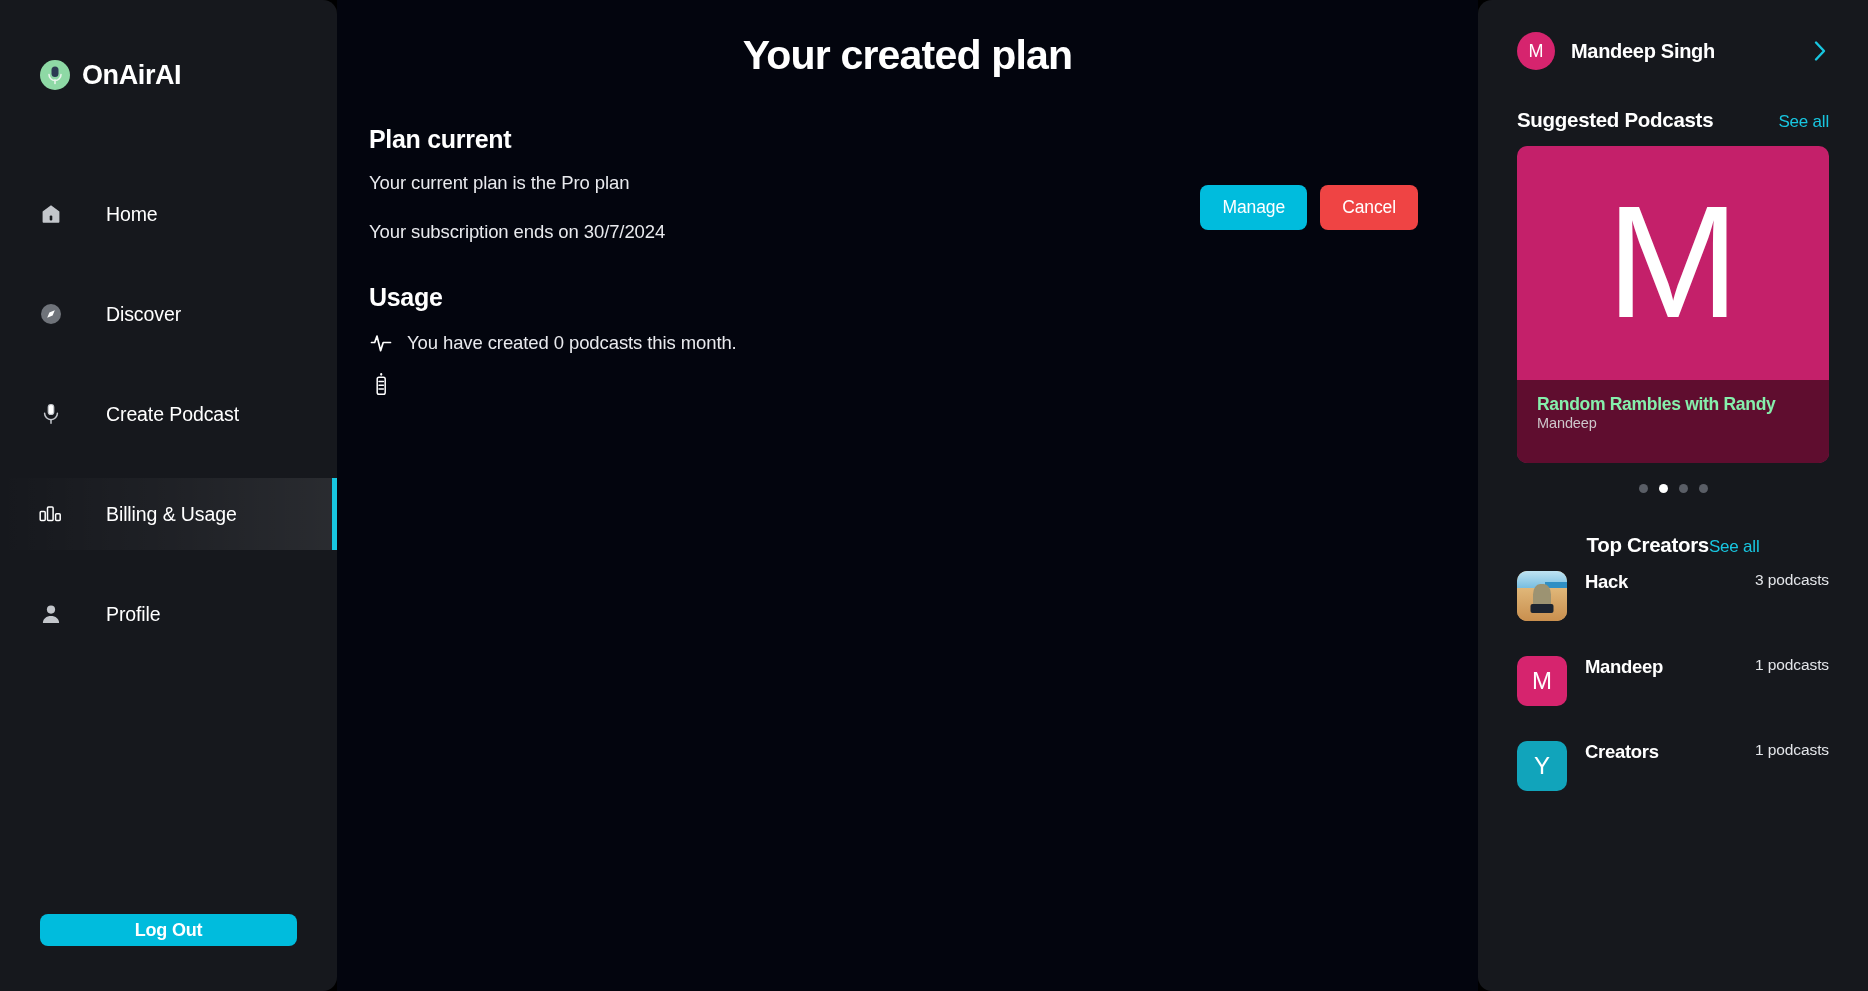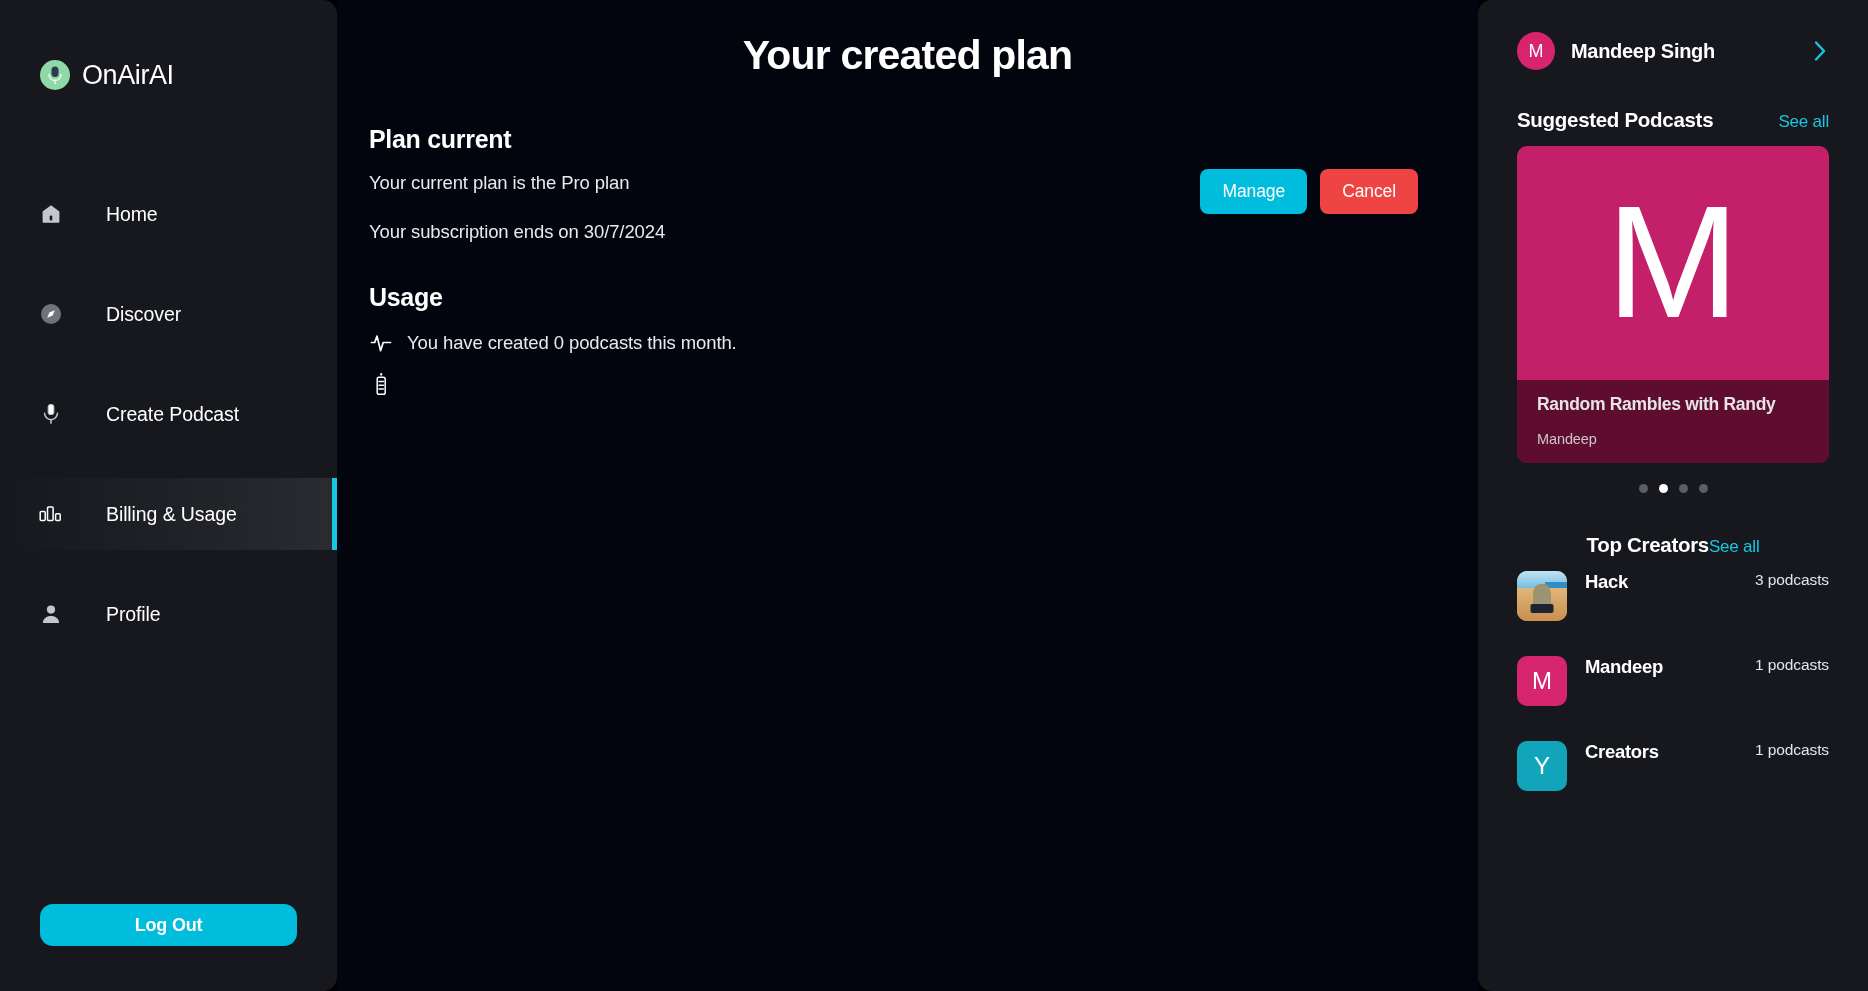--- a/index.html
+++ b/index.html
@@ -44,21 +44,21 @@
   .brand-logo {
     width: 30px; height: 30px;
     border-radius: 50%;
     background: #8ed9a5;
     display: flex; align-items: center; justify-content: center;
     flex: 0 0 30px;
     position: relative;
   }
   .brand-title {
     font-size: 27px;
-    font-weight: 400;
+    font-weight: 700;
     color: #ffffff;
     letter-spacing: -0.4px;
   }
 
   .nav {
     margin-top: 68px;
     display: flex;
     flex-direction: column;
   }
   .nav-item {
@@ -93,23 +93,23 @@
     right: 0; top: 0;
     width: 5px; height: 100%;
     background: #18c6e0;
   }
 
   .sidebar-spacer { flex: 1 1 auto; }
 
   .logout-wrap { padding: 0 40px 45px 40px; }
   .logout-btn {
     width: 100%;
-    height: 42px;
+    height: 32px;
     border: none;
-    border-radius: 13px;
+    border-radius: 8px;
     background: #00bcdd;
     color: #ffffff;
     font-size: 18px;
     font-weight: 700;
     font-family: "Liberation Sans", sans-serif;
     letter-spacing: -0.2px;
     cursor: pointer;
   }
 
   
@@ -148,21 +148,21 @@
     font-size: 18.5px;
     color: #e9eaee;
     letter-spacing: -0.1px;
     margin-bottom: 27px;
     font-weight: 400;
   }
   .plan-line:last-child { margin-bottom: 0; }
 
   .plan-actions {
     position: absolute;
-    top: 44px;
+    top: 60px;
     right: 60px;
     display: flex;
     gap: 13px;
   }
   .btn {
     border: none;
     border-radius: 8px;
     height: 45px;
     padding: 0 22px;
     font-size: 17.5px;
@@ -280,23 +280,23 @@
   .podcast-card-overlay {
     position: absolute;
     left: 0; right: 0; bottom: 0;
     height: 83px;
     background: rgba(55,5,25,0.72);
     padding: 14px 20px 0 20px;
   }
   .podcast-card-title {
     font-size: 17.5px;
     font-weight: 700;
-    color: #e5e5e5;
+    color: #86efac;
     letter-spacing: -0.3px;
-    margin-bottom: 16px;
+    margin-bottom: 0;
   }
   .podcast-card-author {
     font-size: 14.5px;
     color: #cdc6ca;
     letter-spacing: -0.1px;
   }
 
   .dots {
     display: flex;
     justify-content: center;

